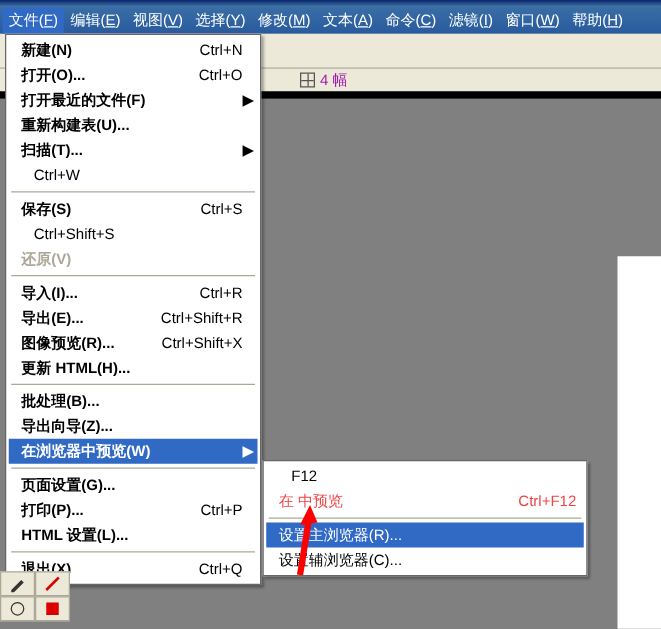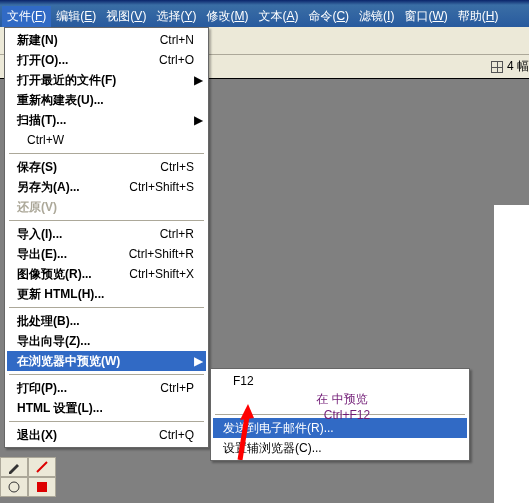--- a/index.html
+++ b/index.html
@@ -4,42 +4,42 @@
 <style>
   * { margin: 0; padding: 0; box-sizing: border-box; font-family: "SimSun", "宋体", Arial, sans-serif; font-size: 12px; }
   body { width: 529px; height: 503px; background: #808080; overflow: hidden; position: relative; }
   .titlebar { height: 5px; background: linear-gradient(#0a246a, #3a6ea5); }
   .menubar { height: 22px; background: linear-gradient(#3a6ea5, #285a9e); display: flex; align-items: center; padding: 0 2px; color: #fff; }
   .menubar .m { padding: 2px 5px; cursor: default; white-space: nowrap; }
   .menubar .m.active { background: #316ac5; }
   .menubar .m u { color: #fff; }
   .toolbar { height: 28px; background: #ece9d8; border-bottom: 1px solid #aca899; display: flex; align-items: center; }
   .toolbar .btn { width: 24px; height: 22px; display: flex; align-items: center; justify-content: center; color: #999; }
-  .toolbar2 { height: 24px; background: #ece9d8; border-bottom: 1px solid #000000; display: flex; align-items: center; padding-left: 240px; gap: 4px; color: #000000; justify-content: flex-end; }
+  .toolbar2 { height: 24px; background: #ece9d8; border-bottom: 6px solid #000000; display: flex; align-items: center; padding-left: 240px; gap: 4px; color: #a21caf; }
   .toolbar2 .grid { width:12px; height:12px; border:1px solid #555; position:relative; }
   .toolbar2 .grid::before, .toolbar2 .grid::after { content:""; position:absolute; background:#555; }
   .toolbar2 .grid::before { left:5px; top:0; width:1px; height:100%; }
   .toolbar2 .grid::after  { top:5px; left:0; height:1px; width:100%; }
   .canvas { position:absolute; left:60px; top:85px; right:0; bottom:0; background:#808080; }
   .paper { position:absolute; top:120px; right:0; width:35px; height:300px; background:#fff; }
   .sidetools { position:absolute; left:0; bottom:6px; width:60px; display:flex; flex-wrap:wrap; }
   .sidetools .t { width:28px; height:20px; background:#ece9d8; border:1px solid #aca899; display:flex; align-items:center; justify-content:center; }
 
   .dropdown { position:absolute; left:4px; top:27px; width:205px; background:#fff; border:1px solid #666; box-shadow:2px 2px 2px rgba(0,0,0,.3); padding:2px; }
   .dropdown .item { display:flex; align-items:center; height:20px; padding:0 6px 0 10px; cursor:default; color:#000; }
   .dropdown .item.disabled { color:#aca899; }
   .dropdown .item.hover { background:#316ac5; color:#fff; }
   .dropdown .item .lbl { flex:1; white-space:nowrap;font-weight:bold; }
   .dropdown .item .sc { white-space:nowrap; padding-left:10px; }
   .dropdown .item .arw { width:6px; text-align:right; }
   .dropdown .sep { height:1px; background:#aca899; margin:3px 2px; }
 
   .submenu { position:absolute; left:210px; top:368px; width:260px; background:#fff; border:1px solid #666; box-shadow:2px 2px 2px rgba(0,0,0,.3); padding:2px; }
   .submenu .item { display:flex; align-items:center; height:20px; padding:0 6px 0 10px; cursor:default; color:#000; }
-  .submenu .item.disabled { color:#701a75;flex-direction:column; }
+  .submenu .item.disabled { color:#ef4444; }
   .submenu .item.hover { background:#316ac5; color:#fff; }
   .submenu .item .lbl { flex:1; white-space:nowrap; }
   .submenu .item .sc { white-space:nowrap; padding-left:10px; }
   .submenu .sep { height:1px; background:#aca899; margin:3px 2px; }
 
   .arrow-annot { position:absolute; left:220px; top:400px; width:40px; height:60px; pointer-events:none; }
 </style>
 </head>
 <body>
 
@@ -98,21 +98,20 @@
       <span class="sc">Ctrl+W</span>
       <span class="arw"></span>
     </div>
     <div class="sep"></div>
     <div class="item">
       <span class="lbl">保存(S)</span>
       <span class="sc">Ctrl+S</span>
       <span class="arw"></span>
     </div>
     <div class="item">
-      <span class="lbl">另存为(A)...</span>
       <span class="sc">Ctrl+Shift+S</span>
       <span class="arw"></span>
     </div>
     <div class="item disabled">
       <span class="lbl">还原(V)</span>
       <span class="arw"></span>
     </div>
     <div class="sep"></div>
     <div class="item">
       <span class="lbl">导入(I)...</span>
@@ -141,20 +140,24 @@
     <div class="item">
       <span class="lbl">导出向导(Z)...</span>
       <span class="arw"></span>
     </div>
     <div class="item hover">
       <span class="lbl">在浏览器中预览(W)</span>
       <span class="arw">▶</span>
     </div>
     <div class="sep"></div>
     <div class="item">
+      <span class="lbl">页面设置(G)...</span>
+      <span class="arw"></span>
+    </div>
+    <div class="item">
       <span class="lbl">打印(P)...</span>
       <span class="sc">Ctrl+P</span>
       <span class="arw"></span>
     </div>
     <div class="item">
       <span class="lbl">HTML 设置(L)...</span>
       <span class="arw"></span>
     </div>
     <div class="sep"></div>
     <div class="item">
@@ -169,21 +172,21 @@
       <span class="sc">F12</span>
       <span class="arw"></span>
     </div>
     <div class="item disabled">
       <span class="lbl">在  中预览</span>
       <span class="sc">Ctrl+F12</span>
       <span class="arw"></span>
     </div>
     <div class="sep"></div>
     <div class="item hover">
-      <span class="lbl">发送到电子邮件(R)...</span>
+      <span class="lbl">设置主浏览器(R)...</span>
       <span class="arw"></span>
     </div>
     <div class="item">
       <span class="lbl">设置辅浏览器(C)...</span>
       <span class="arw"></span>
     </div>
   </div>
 
 <svg class="arrow-annot" viewBox="0 0 40 60">
   <path d="M 20 60 L 28 10" stroke="#ff0000" stroke-width="5" fill="none"></path>

